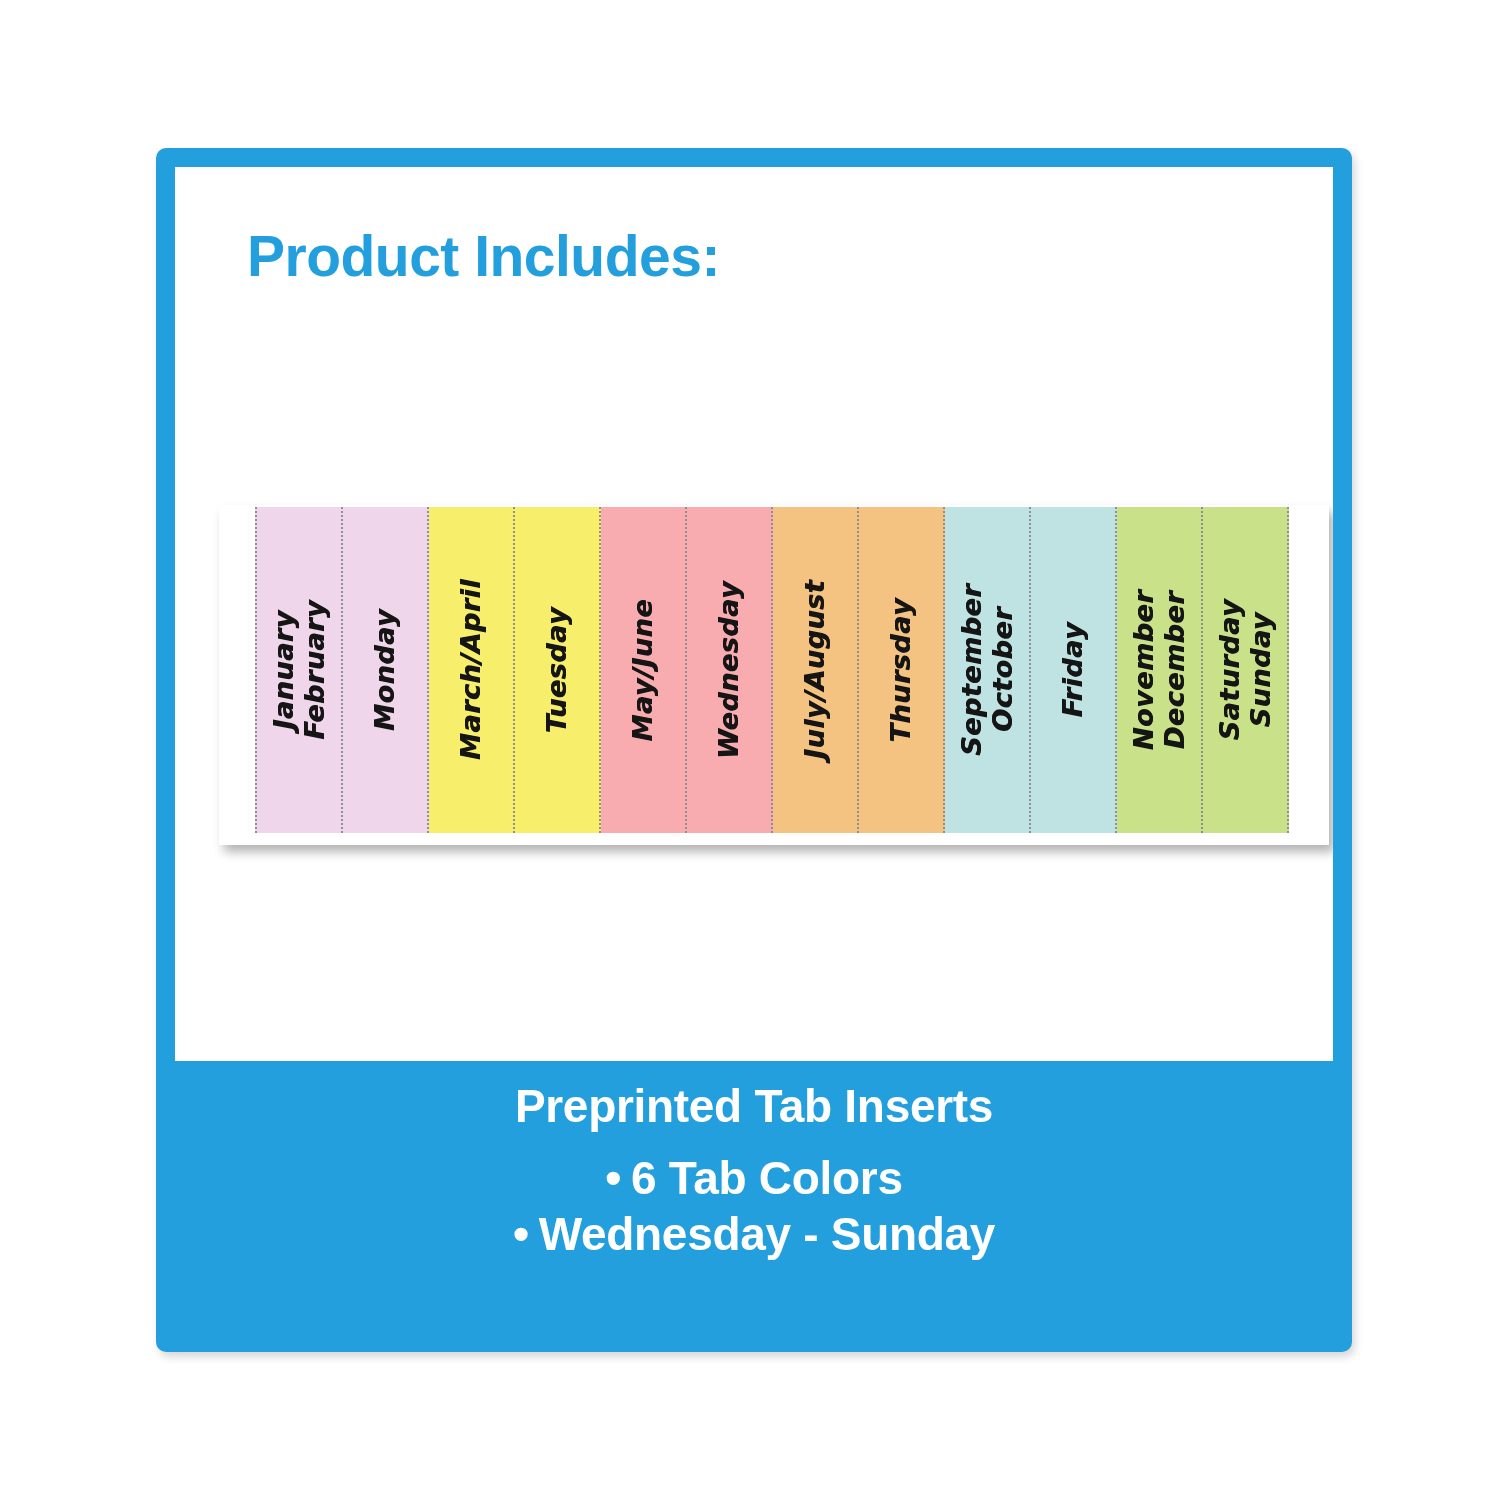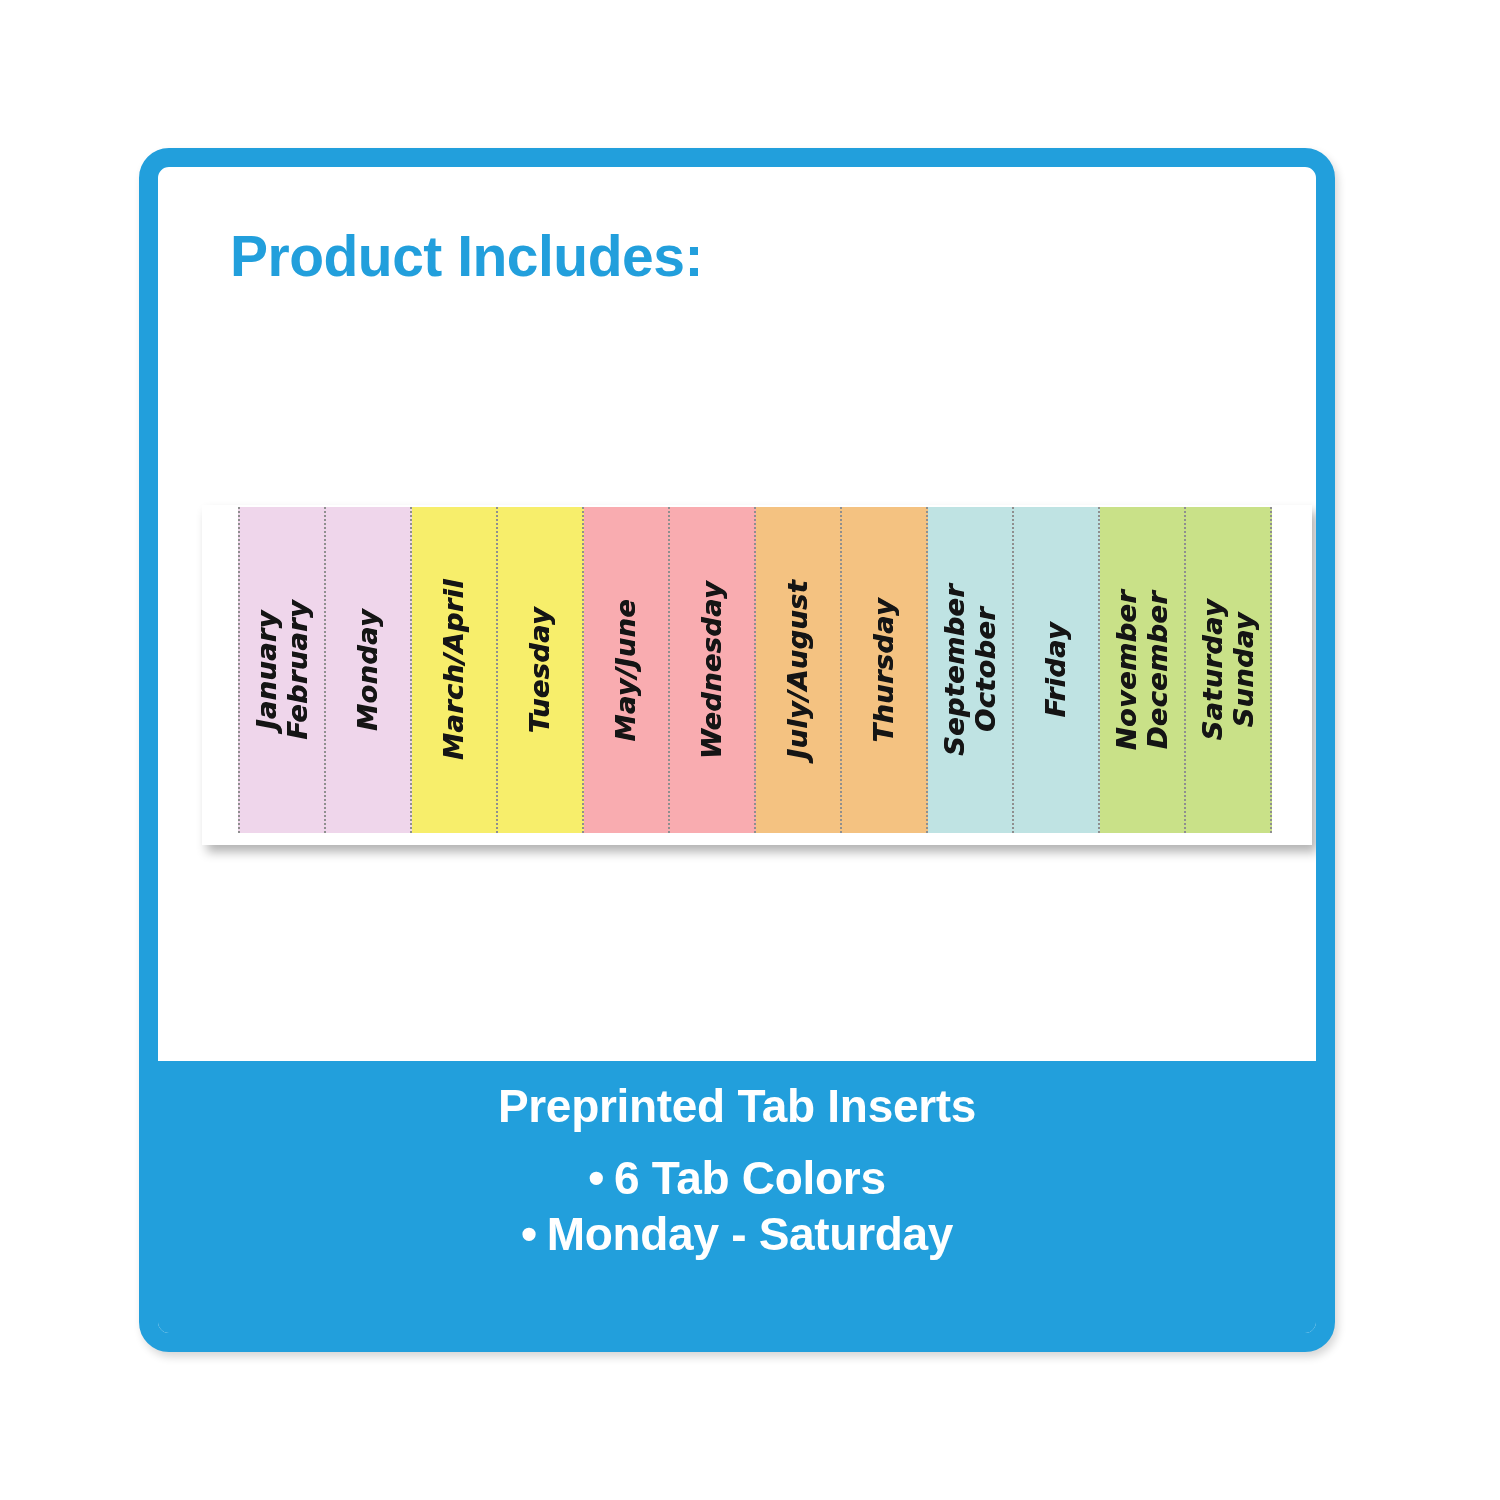--- a/index.html
+++ b/index.html
@@ -17,27 +17,27 @@
   #stage {
     position: relative;
     width: 1500px;
     height: 1500px;
     background: #ffffff;
   }
 
   
   .product-card {
     position: absolute;
-    left: 139px;
+    left: 156px;
     top: 148px;
     width: 1196px;
     height: 1204px;
     box-sizing: border-box;
     border: 19px solid #229FDC;
-    border-radius: 30px;
+    border-radius: 10px;
     background: #ffffff;
     overflow: hidden;
     box-shadow: 3px 5px 9px rgba(0,0,0,0.16);
     padding-left: 41px;
   }
 
   
   .card-title {
     position: absolute;
     left: 72px;
@@ -197,18 +197,18 @@
 Sunday</span>
           </div>
         <div class="strip-pad-right"></div>
       </div>
     </div>
 
     <div class="footer-panel" style="background: rgb(34, 159, 220); color: rgb(255, 255, 255);">
       <div class="footer-heading">Preprinted Tab Inserts</div>
       <ul class="footer-bullets">
         <li><span class="bullet-dot">•</span><span>6 Tab Colors</span></li>
-        <li><span class="bullet-dot">•</span><span>Monday - Saturday</span></li>
+        <li><span class="bullet-dot">•</span><span>Wednesday - Sunday</span></li>
       </ul>
     </div>
 
   </div>
 </div>
 
 </body></html>

